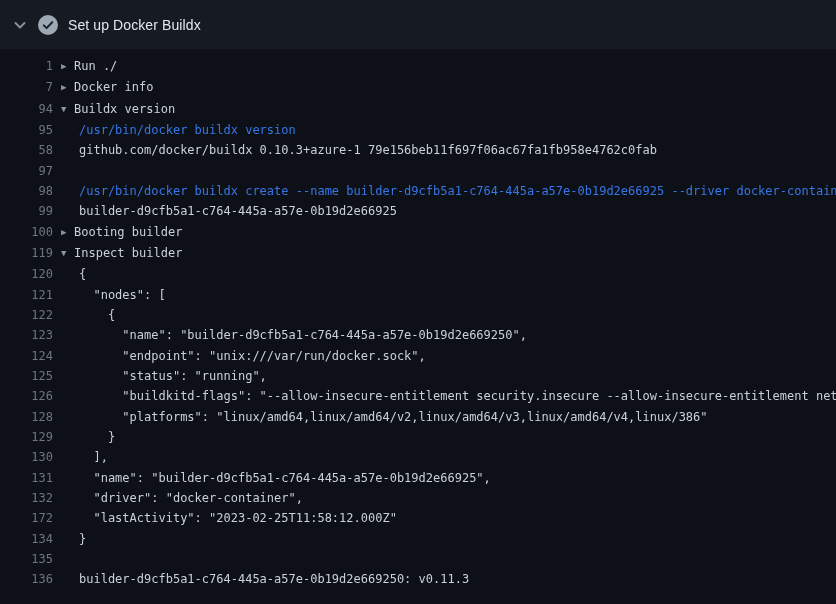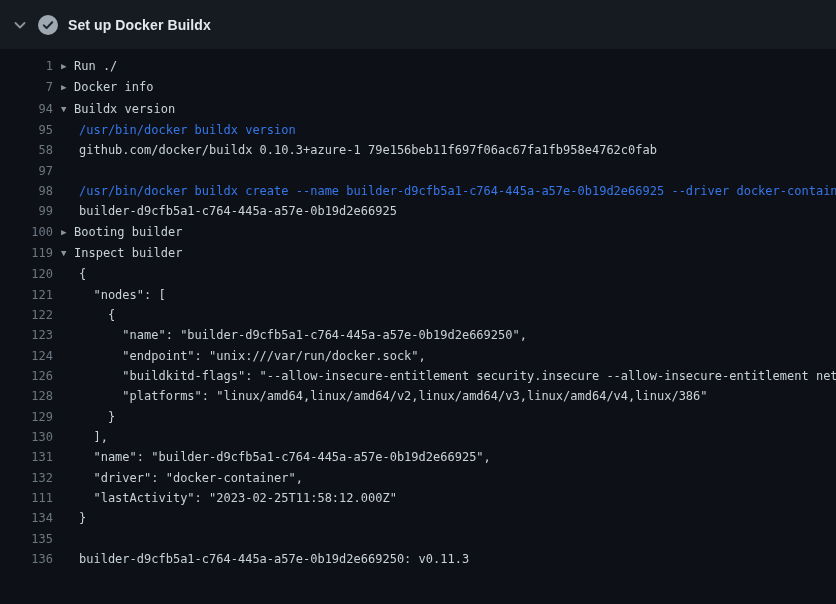--- a/index.html
+++ b/index.html
@@ -19,21 +19,21 @@
     gap: 10px;
     padding: 0 12px;
     box-sizing: border-box;
     cursor: pointer;
   }
   .chevron-icon svg { display: block; }
   .status-icon svg { display: block; }
   .step-title {
     color: var(--title-fg, #e1e8ef);
     font-size: 14px;
-    font-weight: 700;
+    font-weight: 400;
     letter-spacing: 0.1px;
   }
   .log-area {
     padding-top: 7px;
     font-family: "DejaVu Sans Mono", "Liberation Mono", monospace;
     font-size: 12px;
     line-height: 20.33px;
   }
   .line {
     display: flex;
@@ -91,23 +91,24 @@
     <div class="line"><span class="num">97</span></div>
     <div class="line"><span class="num">98</span><span class="content command child">/usr/bin/docker buildx create --name builder-d9cfb5a1-c764-445a-a57e-0b19d2e66925 --driver docker-container</span></div>
     <div class="line"><span class="num">99</span><span class="content output child">builder-d9cfb5a1-c764-445a-a57e-0b19d2e66925</span></div>
     <div class="line"><span class="num">100</span><span class="content group"><span class="arrow">▶</span><span>Booting builder</span></span></div>
     <div class="line"><span class="num">119</span><span class="content group"><span class="arrow">▼</span><span>Inspect builder</span></span></div>
     <div class="line"><span class="num">120</span><span class="content output child">{</span></div>
     <div class="line"><span class="num">121</span><span class="content output child">  "nodes": [</span></div>
     <div class="line"><span class="num">122</span><span class="content output child">    {</span></div>
     <div class="line"><span class="num">123</span><span class="content output child">      "name": "builder-d9cfb5a1-c764-445a-a57e-0b19d2e669250",</span></div>
     <div class="line"><span class="num">124</span><span class="content output child">      "endpoint": "unix:///var/run/docker.sock",</span></div>
+    <div class="line"><span class="num">125</span><span class="content output child">      "status": "running",</span></div>
     <div class="line"><span class="num">126</span><span class="content output child">      "buildkitd-flags": "--allow-insecure-entitlement security.insecure --allow-insecure-entitlement network.host",</span></div>
     <div class="line"><span class="num">128</span><span class="content output child">      "platforms": "linux/amd64,linux/amd64/v2,linux/amd64/v3,linux/amd64/v4,linux/386"</span></div>
     <div class="line"><span class="num">129</span><span class="content output child">    }</span></div>
     <div class="line"><span class="num">130</span><span class="content output child">  ],</span></div>
     <div class="line"><span class="num">131</span><span class="content output child">  "name": "builder-d9cfb5a1-c764-445a-a57e-0b19d2e66925",</span></div>
     <div class="line"><span class="num">132</span><span class="content output child">  "driver": "docker-container",</span></div>
-    <div class="line"><span class="num">111</span><span class="content output child">  "lastActivity": "2023-02-25T11:58:12.000Z"</span></div>
+    <div class="line"><span class="num">172</span><span class="content output child">  "lastActivity": "2023-02-25T11:58:12.000Z"</span></div>
     <div class="line"><span class="num">134</span><span class="content output child">}</span></div>
     <div class="line"><span class="num">135</span></div>
     <div class="line"><span class="num">136</span><span class="content output child">builder-d9cfb5a1-c764-445a-a57e-0b19d2e669250: v0.11.3</span></div>
   </div>
 
 </body></html>

